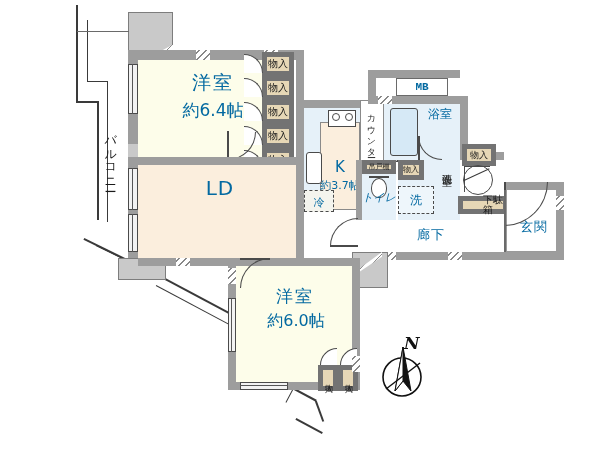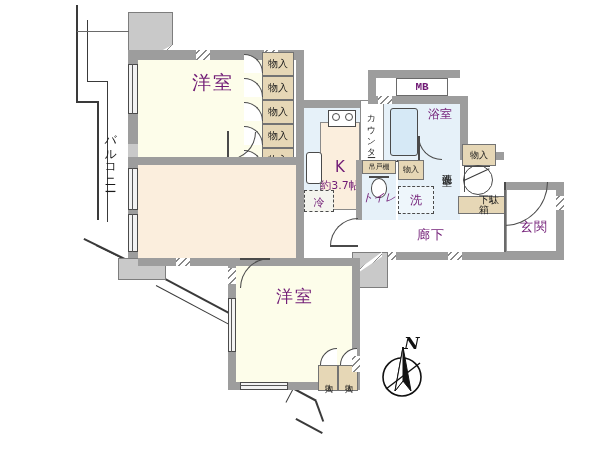--- a/index.html
+++ b/index.html
@@ -13,21 +13,21 @@
     width:600px;height:450px;
     background:#ffffff;
     overflow:hidden;
   }
   
   .room{position:absolute;box-sizing:border-box;}
   .wall{position:absolute;background:#9d9d9d;box-sizing:border-box;}
   .line{position:absolute;background:#3a3a3a;}
   .lbl{
     position:absolute;
-    color:#701a75;
+    color:#0369a1;
     white-space:nowrap;
     line-height:1;
     text-align:center;
   }
   .vlbl{
     position:absolute;
     color:#1a1a1a;
     writing-mode:vertical-rl;
     text-orientation:upright;
     line-height:1.05;
@@ -40,21 +40,21 @@
   .f-wet{background:#e6f1f9;}
   .f-white{background:#ffffff;}
   .f-gray{background:#c9c9c9;}
   .outline2{border:1px solid #7d7d7d;}
 
   
   .store{
     position:absolute;
     box-sizing:border-box;
     background:#e6d7b6;
-    border:1px solid #737373;
+    border:5px solid #737373;
     display:flex;align-items:center;justify-content:center;
     color:#1a1a1a;
   }
   .store .t{line-height:1;}
   
   .swing{
     position:absolute;
     border:1px solid #4a4a4a;
     background:#ffffff;
     box-sizing:border-box;
@@ -107,20 +107,21 @@
   <div class="vlbl" style="left:104px;top:126px;font-size:12px;">バルコニー</div>
 
   <div class="wall f-gray outline2" style="left:128px;top:12px;width:45px;height:40px;"></div>
   <div class="line" style="left:77px;top:31px;width:52px;height:1px;background:#6a6a6a;"></div>
   <div class="hatch" style="left:148px;top:44px;width:26px;height:14px;transform:rotate(0deg);clip-path:polygon(0 100%,100% 0,100% 100%);"></div>
 
   <div class="wall" style="left:128px;top:50px;width:168px;height:10px;"></div>
   <div class="wall" style="left:128px;top:50px;width:10px;height:110px;"></div>
   <div class="room f-ivory" style="left:138px;top:60px;width:148px;height:97px;"></div>
   <div class="lbl" style="left:168px;top:73px;width:90px;font-size:19px;letter-spacing:2px;">洋室</div>
+  <div class="lbl" style="left:158px;top:102px;width:110px;font-size:17px;">約6.4帖</div>
 
   <div class="fix" style="left:128px;top:64px;width:10px;height:50px;background:#f2f2f2;"></div>
   <div class="line" style="left:132px;top:64px;width:1px;height:50px;background:#555;"></div>
 
   <div class="hatch" style="left:196px;top:50px;width:14px;height:10px;"></div>
   <div class="hatch" style="left:264px;top:50px;width:14px;height:10px;"></div>
 
   <div class="store" style="left:262px;top:52px;width:32px;height:24px;">
     <span class="t" style="font-size:10px;">物入</span>
   </div>
@@ -144,20 +145,21 @@
   <div class="swing sw-tr" style="left:244px;top:150px;width:19px;height:19px;border-left:none;border-bottom:none;background:#fff;"></div>
 
   <div class="swing sw-br" style="left:228px;top:132px;width:28px;height:28px;border-top:none;border-left:none;background:transparent;"></div>
   <div class="line" style="left:227px;top:131px;width:2px;height:28px;background:#4a4a4a;"></div>
 
   <div class="wall" style="left:128px;top:157px;width:168px;height:8px;"></div>
   <div class="wall f-gray" style="left:128px;top:144px;width:10px;height:21px;"></div>
 
   <div class="wall" style="left:128px;top:157px;width:10px;height:108px;"></div>
   <div class="room f-ld" style="left:138px;top:165px;width:158px;height:93px;"></div>
+  <div class="lbl" style="left:180px;top:178px;width:80px;font-size:20px;letter-spacing:1px;">LD</div>
 
   <div class="fix" style="left:128px;top:168px;width:10px;height:42px;background:#f2f2f2;"></div>
   <div class="line" style="left:132px;top:168px;width:1px;height:42px;background:#555;"></div>
   <div class="fix" style="left:128px;top:214px;width:10px;height:38px;background:#f2f2f2;"></div>
   <div class="line" style="left:132px;top:214px;width:1px;height:38px;background:#555;"></div>
 
   <div class="wall f-gray outline2" style="left:118px;top:258px;width:48px;height:22px;"></div>
   <div class="wall" style="left:138px;top:258px;width:158px;height:8px;"></div>
   <div class="hatch" style="left:176px;top:258px;width:14px;height:8px;"></div>
   <div class="hatch" style="left:230px;top:258px;width:14px;height:8px;"></div>
@@ -248,20 +250,21 @@
   <div class="line" style="left:330px;top:245px;width:28px;height:2px;background:#4a4a4a;"></div>
 
   <div class="wall" style="left:228px;top:258px;width:160px;height:8px;"></div>
   <div class="wall f-gray outline2" style="left:352px;top:252px;width:36px;height:36px;"></div>
   <div class="hatch" style="left:352px;top:252px;width:30px;height:22px;clip-path:polygon(0 100%,100% 0,100% 22%,14% 100%);"></div>
   <div class="wall" style="left:228px;top:258px;width:8px;height:132px;"></div>
   <div class="wall" style="left:352px;top:258px;width:8px;height:132px;"></div>
   <div class="wall" style="left:228px;top:382px;width:132px;height:8px;"></div>
   <div class="room f-ivory" style="left:236px;top:266px;width:116px;height:116px;"></div>
   <div class="lbl" style="left:250px;top:288px;width:90px;font-size:17px;letter-spacing:2px;">洋室</div>
+  <div class="lbl" style="left:246px;top:313px;width:100px;font-size:16px;">約6.0帖</div>
 
   <div class="swing sw-tl" style="left:240px;top:258px;width:30px;height:30px;border-right:none;border-bottom:none;background:transparent;"></div>
   <div class="line" style="left:240px;top:258px;width:30px;height:2px;background:#4a4a4a;"></div>
 
   <div class="fix" style="left:228px;top:298px;width:8px;height:54px;background:#f2f2f2;"></div>
   <div class="line" style="left:231px;top:298px;width:1px;height:54px;background:#555;"></div>
 
   <div class="fix" style="left:240px;top:382px;width:48px;height:8px;background:#f2f2f2;"></div>
   <div class="line" style="left:240px;top:385px;width:48px;height:1px;background:#555;"></div>
 

